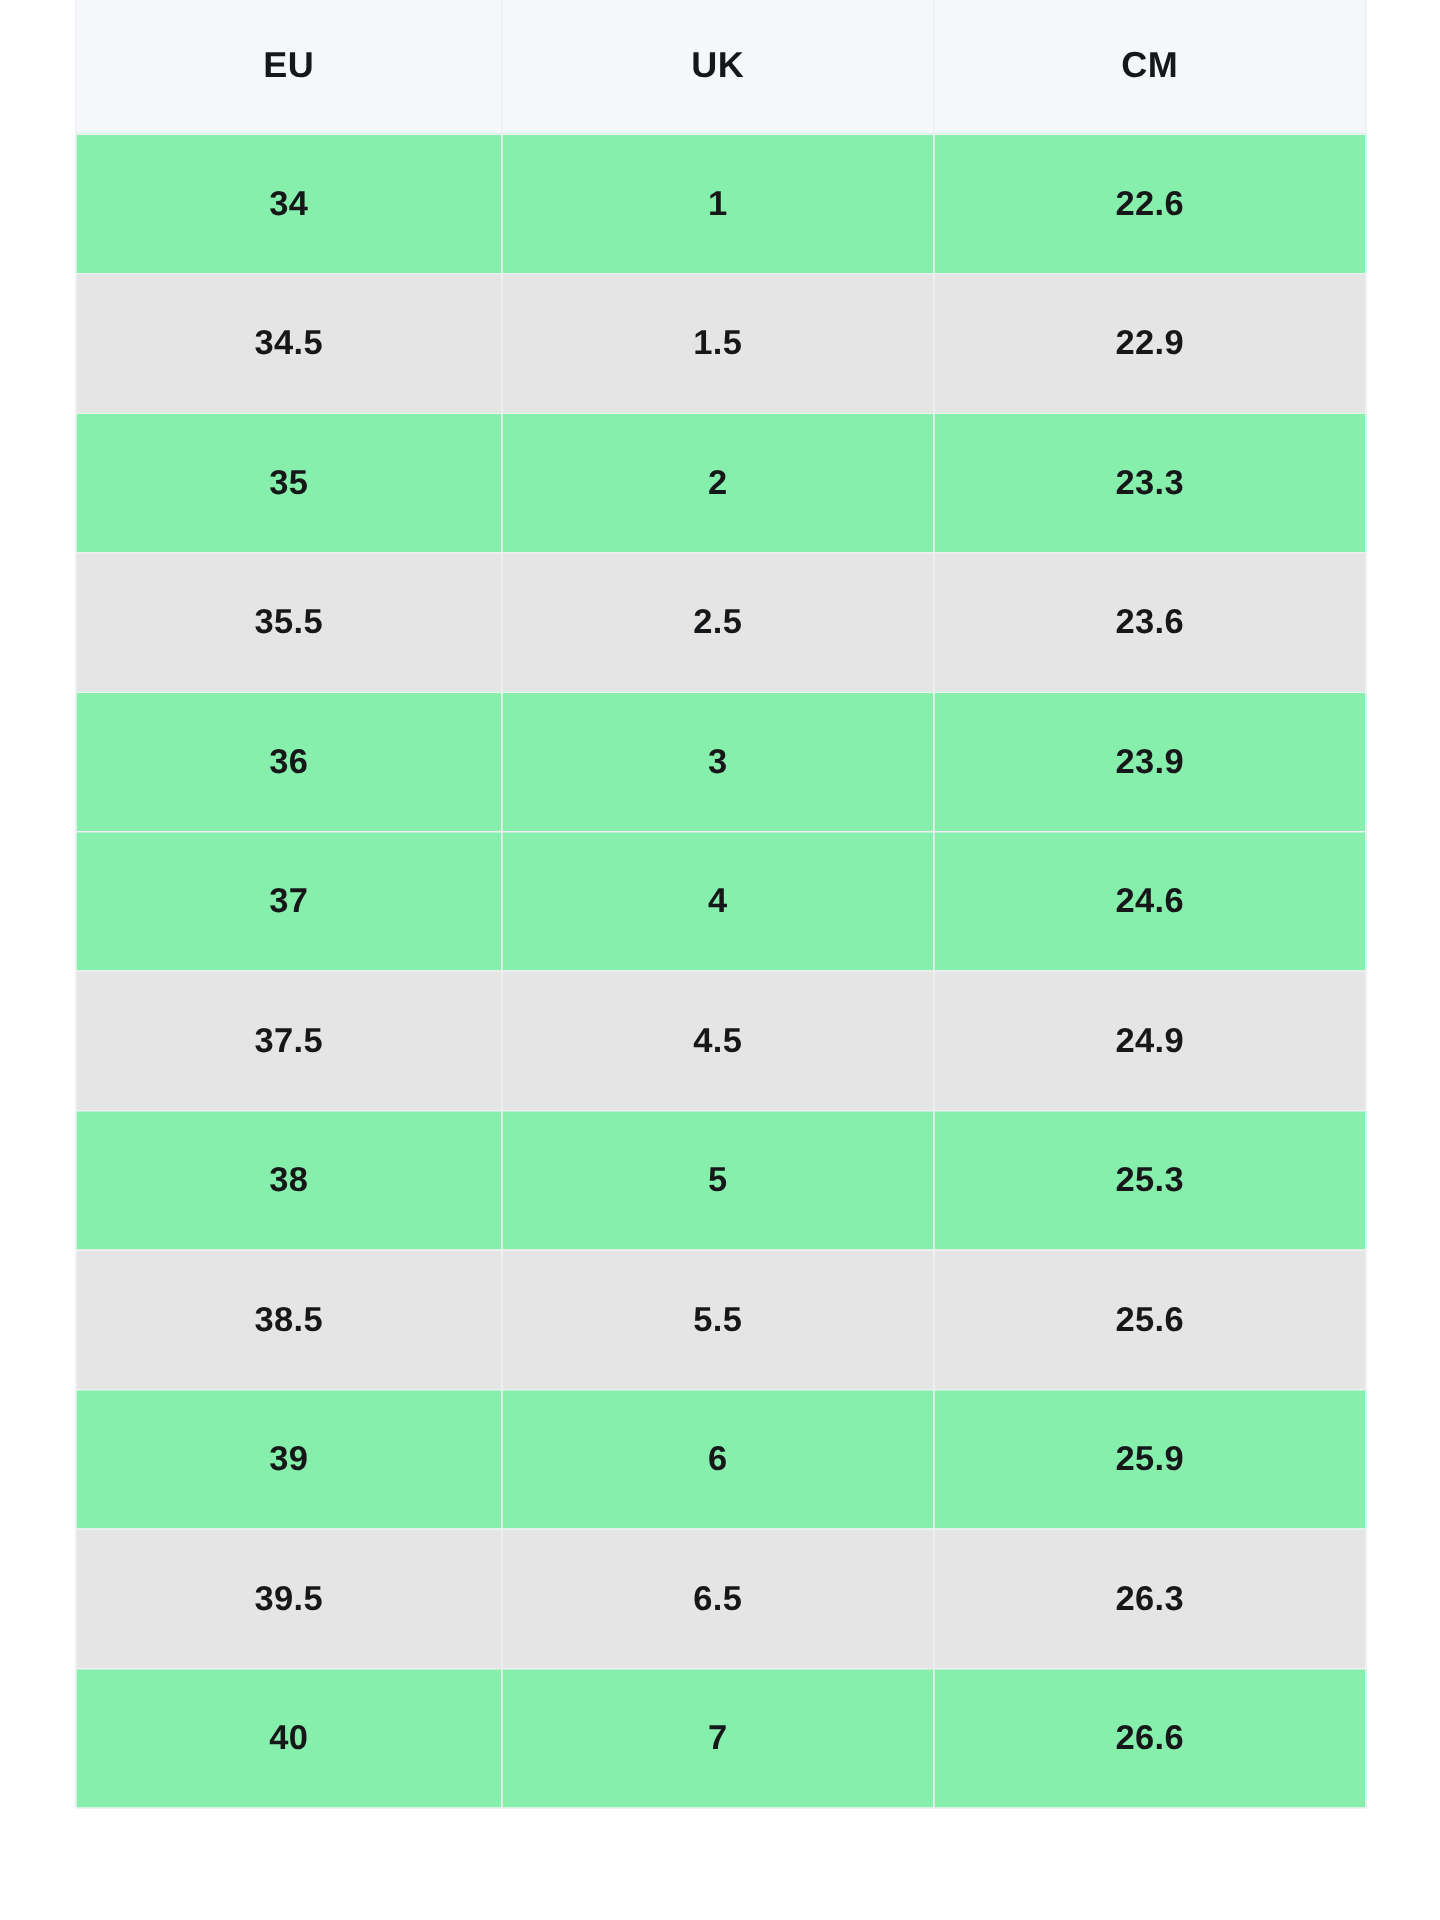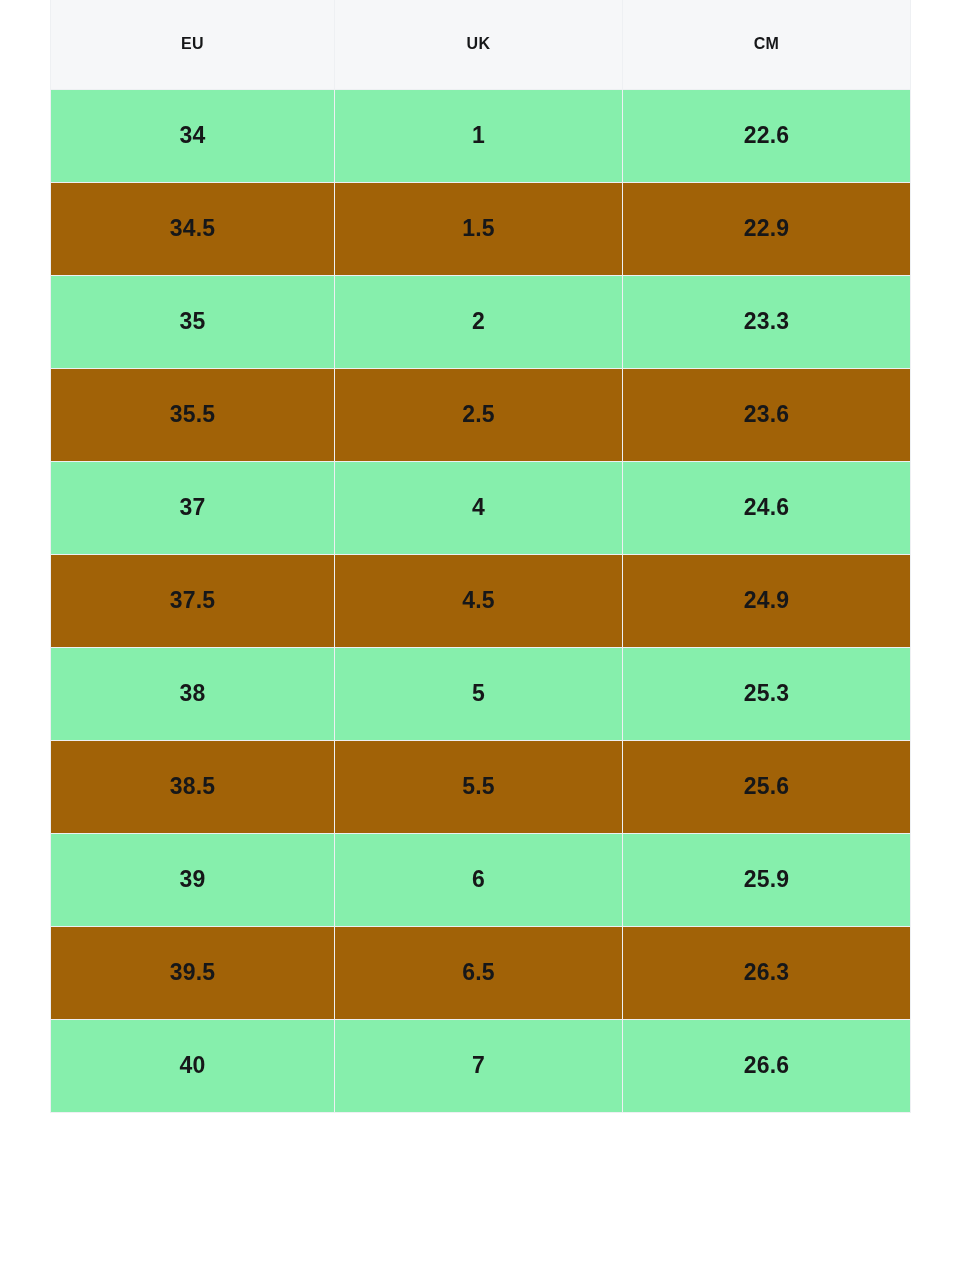--- a/index.html
+++ b/index.html
@@ -55,33 +55,33 @@
     padding: 0;
     box-sizing: border-box;
   }
   table.size-table th:last-child,
   table.size-table td:last-child {
     border-right: none;
   }
 
   table.size-table thead th {
     height: 89px;
-    font-size: 16px;
+    font-size: 24px;
     letter-spacing: 0.4px;
     background: #f6f7f9;
   }
 
   table.size-table tbody td {
     height: 93px;
     font-size: 23px;
     letter-spacing: 0.2px;
   }
 
   table.size-table tbody tr.row-odd td { background: #86efac; }
-  table.size-table tbody tr.row-even td { background: #a16207; }
+  table.size-table tbody tr.row-even td { background: #e5e5e5; }
 </style>
 </head>
 <body>
 
 <div id="page">
 
   <div id="size-table-wrap">
     <table class="size-table">
       <colgroup>
         <col class="col-eu">
@@ -108,20 +108,25 @@
           </tr>
           <tr class="row-odd">
             <td>35</td>
             <td>2</td>
             <td>23.3</td>
           </tr>
           <tr class="row-even">
             <td>35.5</td>
             <td>2.5</td>
             <td>23.6</td>
+          </tr>
+          <tr class="row-odd">
+            <td>36</td>
+            <td>3</td>
+            <td>23.9</td>
           </tr>
           <tr class="row-odd">
             <td>37</td>
             <td>4</td>
             <td>24.6</td>
           </tr>
           <tr class="row-even">
             <td>37.5</td>
             <td>4.5</td>
             <td>24.9</td>

